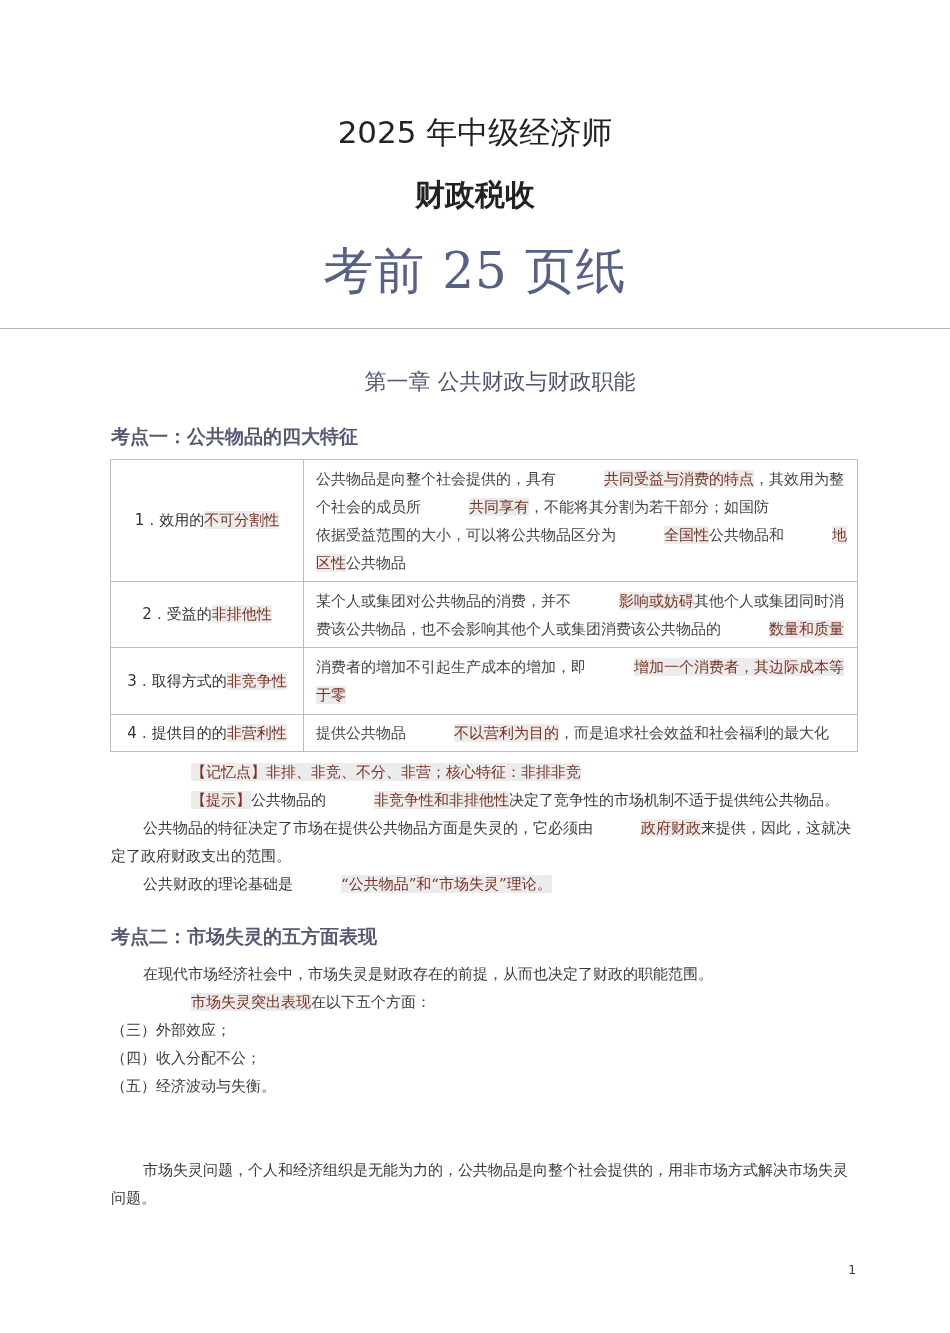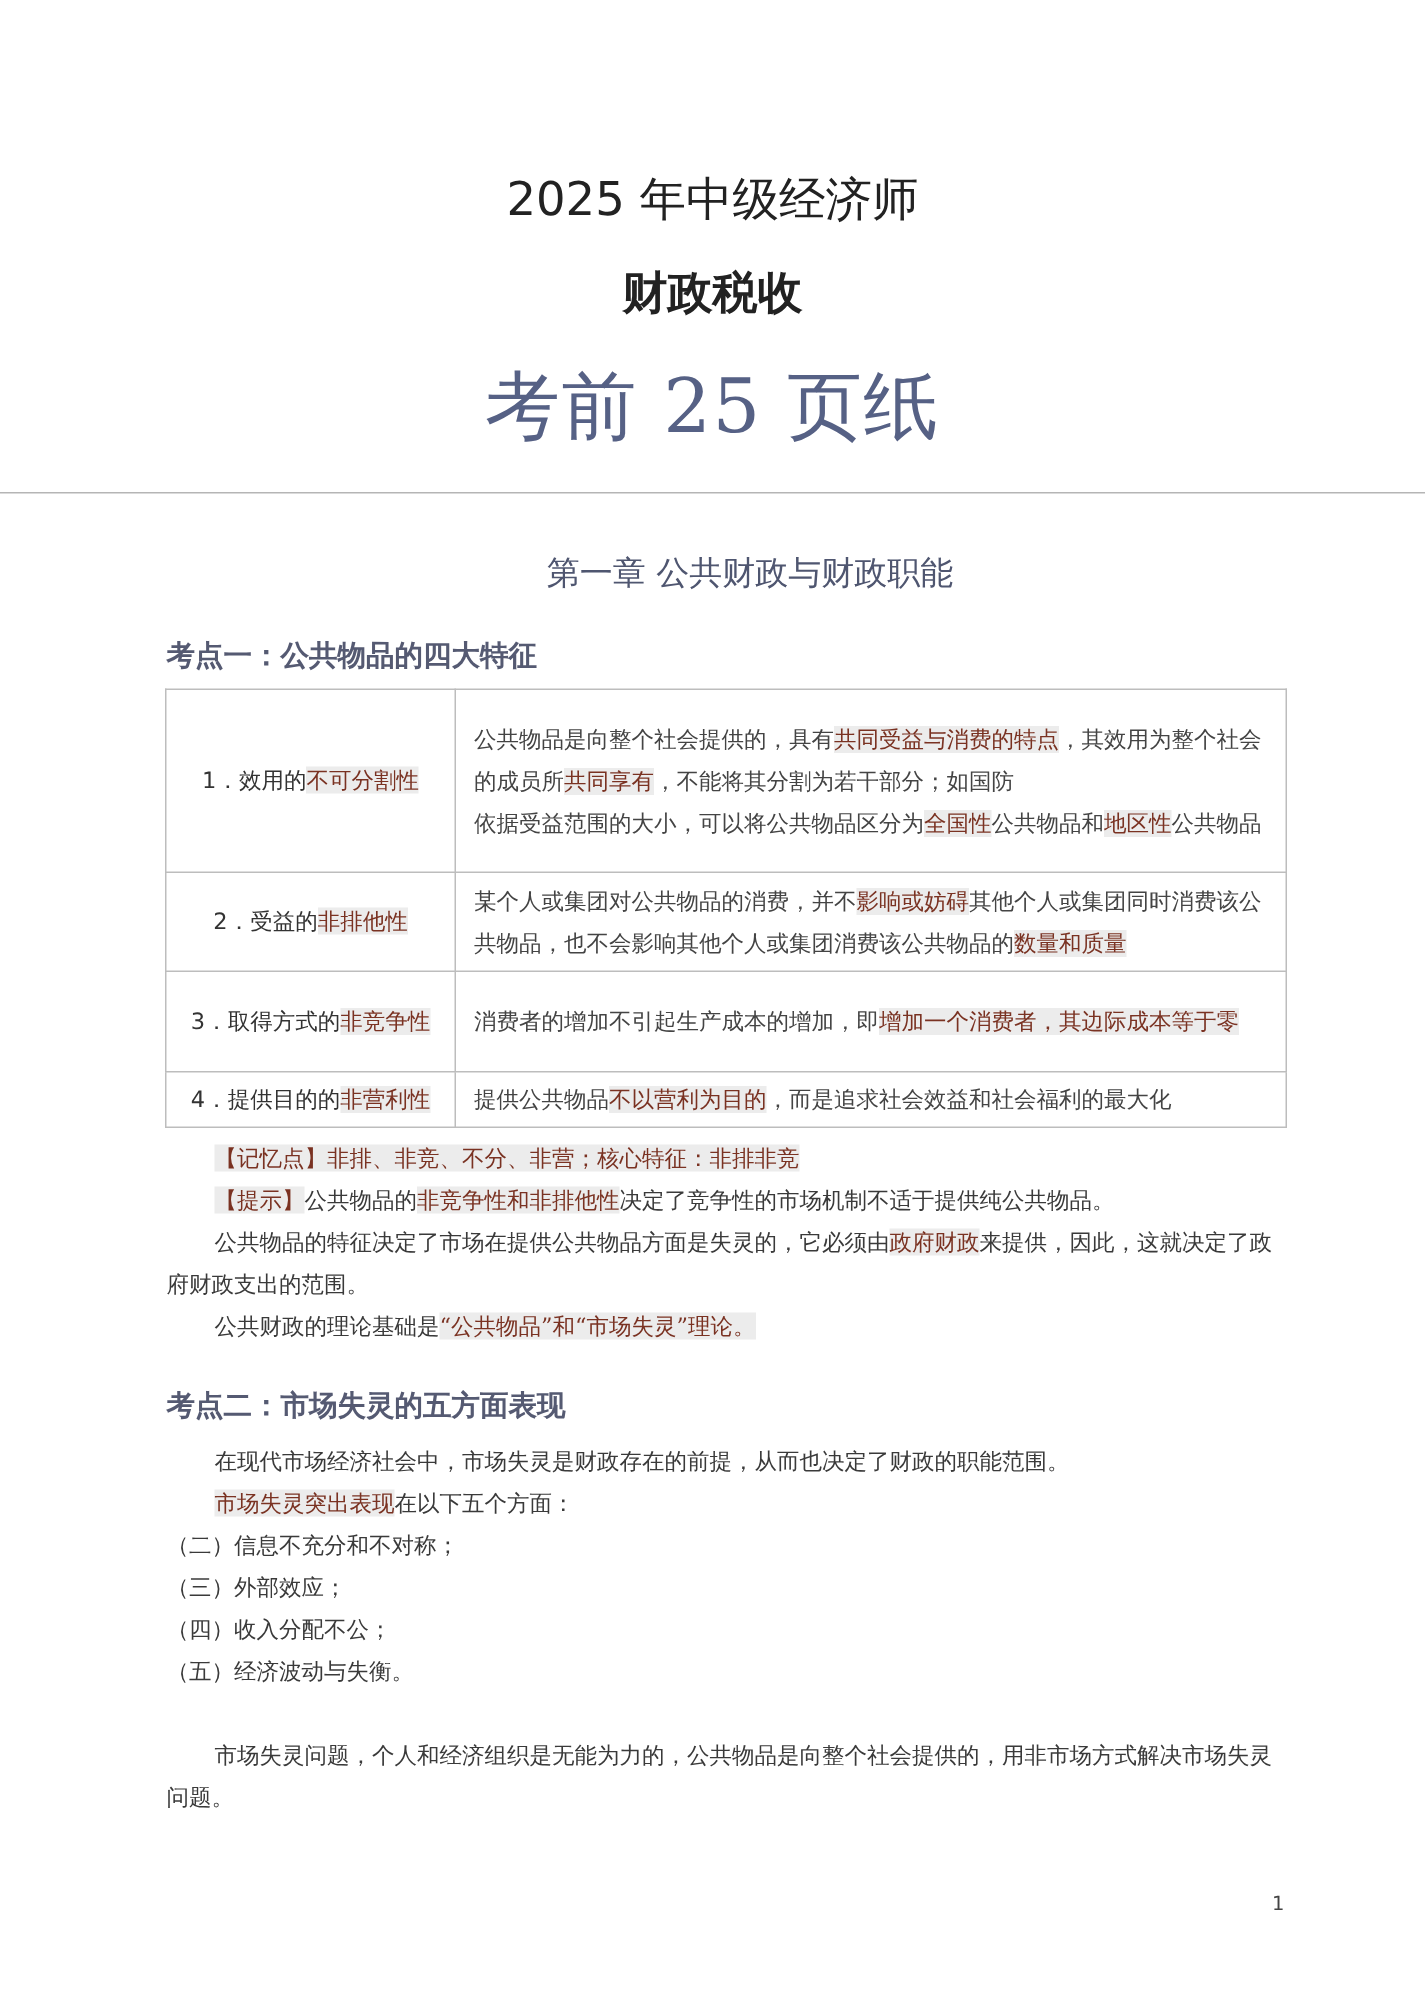--- a/index.html
+++ b/index.html
@@ -23,21 +23,21 @@
 
   table.feat { position: absolute; top: 459px; left: 110px; width: 748px; border-collapse: collapse; }
   table.feat td { border: 1px solid #bdbdbd; font-size: 15px; color: #444; vertical-align: middle; }
   table.feat td.c1 { width: 193px; text-align: center; font-family: "DejaVu Sans", "Liberation Sans", sans-serif; font-size: 15px; color: #333; }
   table.feat td.c2 { padding: 4px 10px 4px 12px; line-height: 28px; }
   .r1 td { height: 122px; }
   .r2 td { height: 66px; }
   .r3 td { height: 67px; }
   .r4 td { height: 37px; }
 
-  .hl { background: #ececec; color: #7a3222; }
+  .hl { background: #ececec; color: #7a3222; margin-left: 48px; }
   .hlb { background: #ececec; color: #7a3222; font-family: "DejaVu Sans", "Liberation Sans", sans-serif; font-weight: normal; }
 
   .para { position: absolute; left: 111px; width: 748px; font-size: 15px; color: #3a3a3a; line-height: 28px; }
   .ind { text-indent: 32px; }
   .p-mem { top: 758px; }
   .p-tip { top: 786px; }
   .p-feat { top: 814px; }
   .p-theory { top: 870px; }
   .p-intro { top: 960px; }
   .p-list { top: 988px; }
@@ -85,21 +85,20 @@
 <div class="para ind p-feat"><span>公共物品的特征决定了市场在提供公共物品方面是失灵的，它必须由</span><span class="hl">政府财政</span><span>来提供，因此，这就决定了政府财政支出的范围。</span></div>
 
 <div class="para ind p-theory"><span>公共财政的理论基础是</span><span class="hl">“公共物品”和“市场失灵”理论。</span></div>
 
 <div class="kd kd2">考点二：市场失灵的五方面表现</div>
 
 <div class="para ind p-intro">在现代市场经济社会中，市场失灵是财政存在的前提，从而也决定了财政的职能范围。</div>
 
 <div class="para p-list">
   <div class="ind"><span class="hl">市场失灵突出表现</span><span>在以下五个方面：</span></div>
-  <div>（二）信息不充分和不对称；</div>
   <div>（三）外部效应；</div>
   <div>（四）收入分配不公；</div>
   <div>（五）经济波动与失衡。</div>
 </div>
 
 <div class="para ind p-end">市场失灵问题，个人和经济组织是无能为力的，公共物品是向整个社会提供的，用非市场方式解决市场失灵问题。</div>
 
 <div class="pagenum">1</div>
 
 </body></html>

